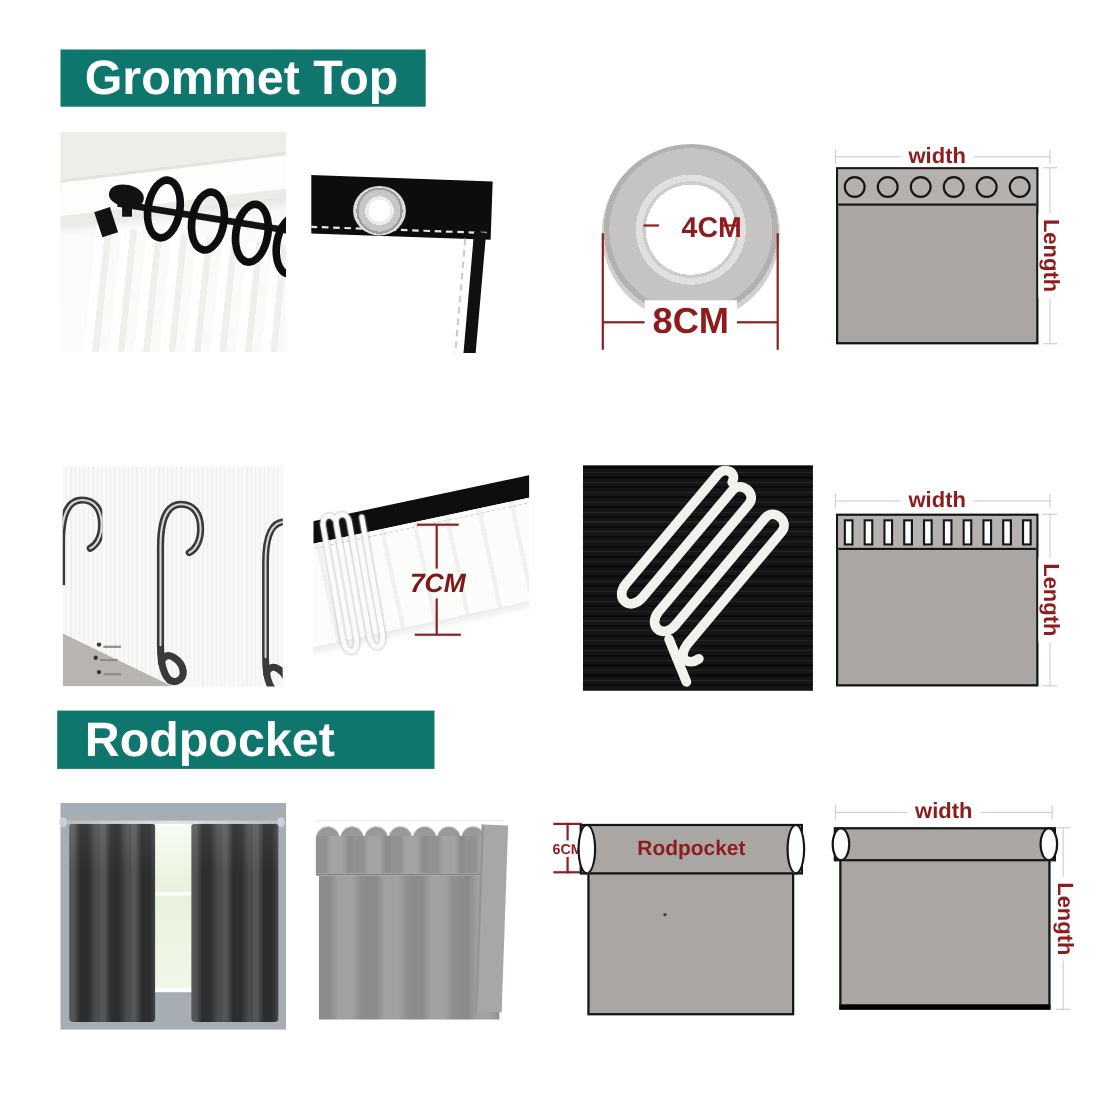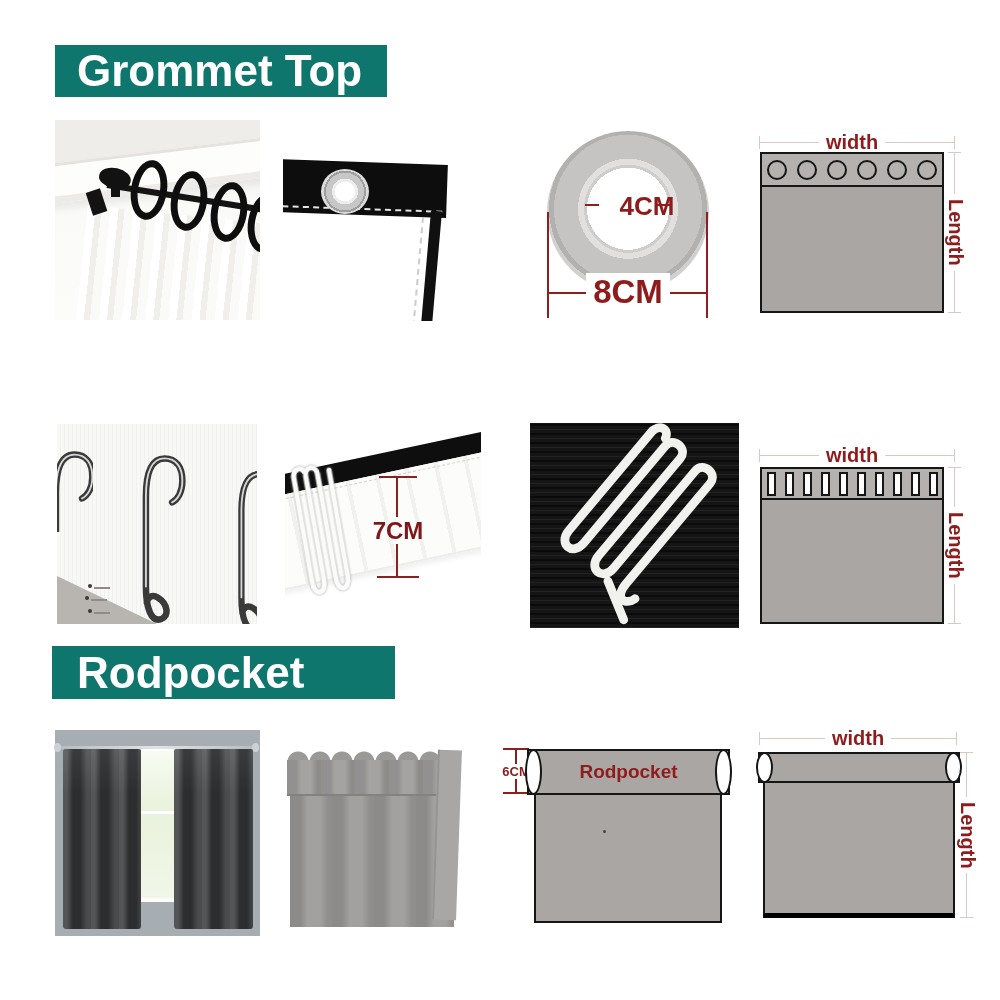--- a/index.html
+++ b/index.html
@@ -124,21 +124,21 @@
       <div class="abs" style="left:0;top:20px;width:100%;height:92px;background:repeating-linear-gradient(90deg,#fcfcfb 0 26px,#f1f1ef 26px 30px);border-bottom:2px solid #ececea;box-shadow:0 4px 5px rgba(0,0,0,0.06);"></div>
       <div class="abs" style="left:4px;top:24px;width:96%;border-top:1px dashed #d2d2d0;"></div>
     </div>
     <div class="abs" style="left:10px;top:42px;transform:rotate(-10deg);filter:drop-shadow(0 0 1px rgba(130,130,130,0.9));">
       <svg width="58" height="140" viewBox="0 0 56 140">
         <path d="M8,12 C8,3 17,1 19,7 M8,10 L8,118 C8,132 20,132 20,118 L20,12 M32,12 L32,118 C32,132 44,132 44,118 L44,10 M20,12 C20,2 32,2 32,12" fill="none" stroke="#fbfbfa" stroke-width="5" stroke-linecap="round"></path>
       </svg>
     </div>
     <div class="redline" style="left:94px;top:56px;width:38px;height:2px;"></div>
     <div class="redline" style="left:111px;top:57px;width:2px;height:40px;"></div>
-    <div class="mlabel" style="left:80px;top:97px;width:66px;font-size:24px;color:#7e1818;">7CM</div>
+    <div class="mlabel" style="left:80px;top:97px;width:66px;font-size:24px;color:#7e1818;font-style:italic;">7CM</div>
     <div class="redline" style="left:111px;top:124px;width:2px;height:33px;"></div>
     <div class="redline" style="left:92px;top:156px;width:42px;height:2px;"></div>
   </div>
 
   <div class="photo" style="left:530px;top:423px;width:209px;height:205px;background:#151515;">
     <div class="abs" style="left:0;top:0;width:100%;height:100%;background:repeating-linear-gradient(0deg,rgba(255,255,255,0.06) 0 1px,transparent 1px 4px,rgba(0,0,0,0.5) 4px 6px,transparent 6px 9px);"></div>
     <div class="abs" style="left:30px;top:5px;transform:rotate(40deg);transform-origin:center;">
       <svg width="150" height="195" viewBox="0 0 140 200">
         <path d="M20,16 C20,4 33,2 35,12 M20,14 L20,148 C20,166 40,166 40,148 L40,18 C40,5 60,5 60,18 L60,148 C60,166 80,166 80,148 L80,18 C80,5 100,5 100,18 L100,152 C100,172 114,170 117,158" fill="none" stroke="#f1f1ee" stroke-width="9" stroke-linecap="round"></path>
         <path d="M84,162 L122,182" fill="none" stroke="#f1f1ee" stroke-width="9" stroke-linecap="round"></path>

